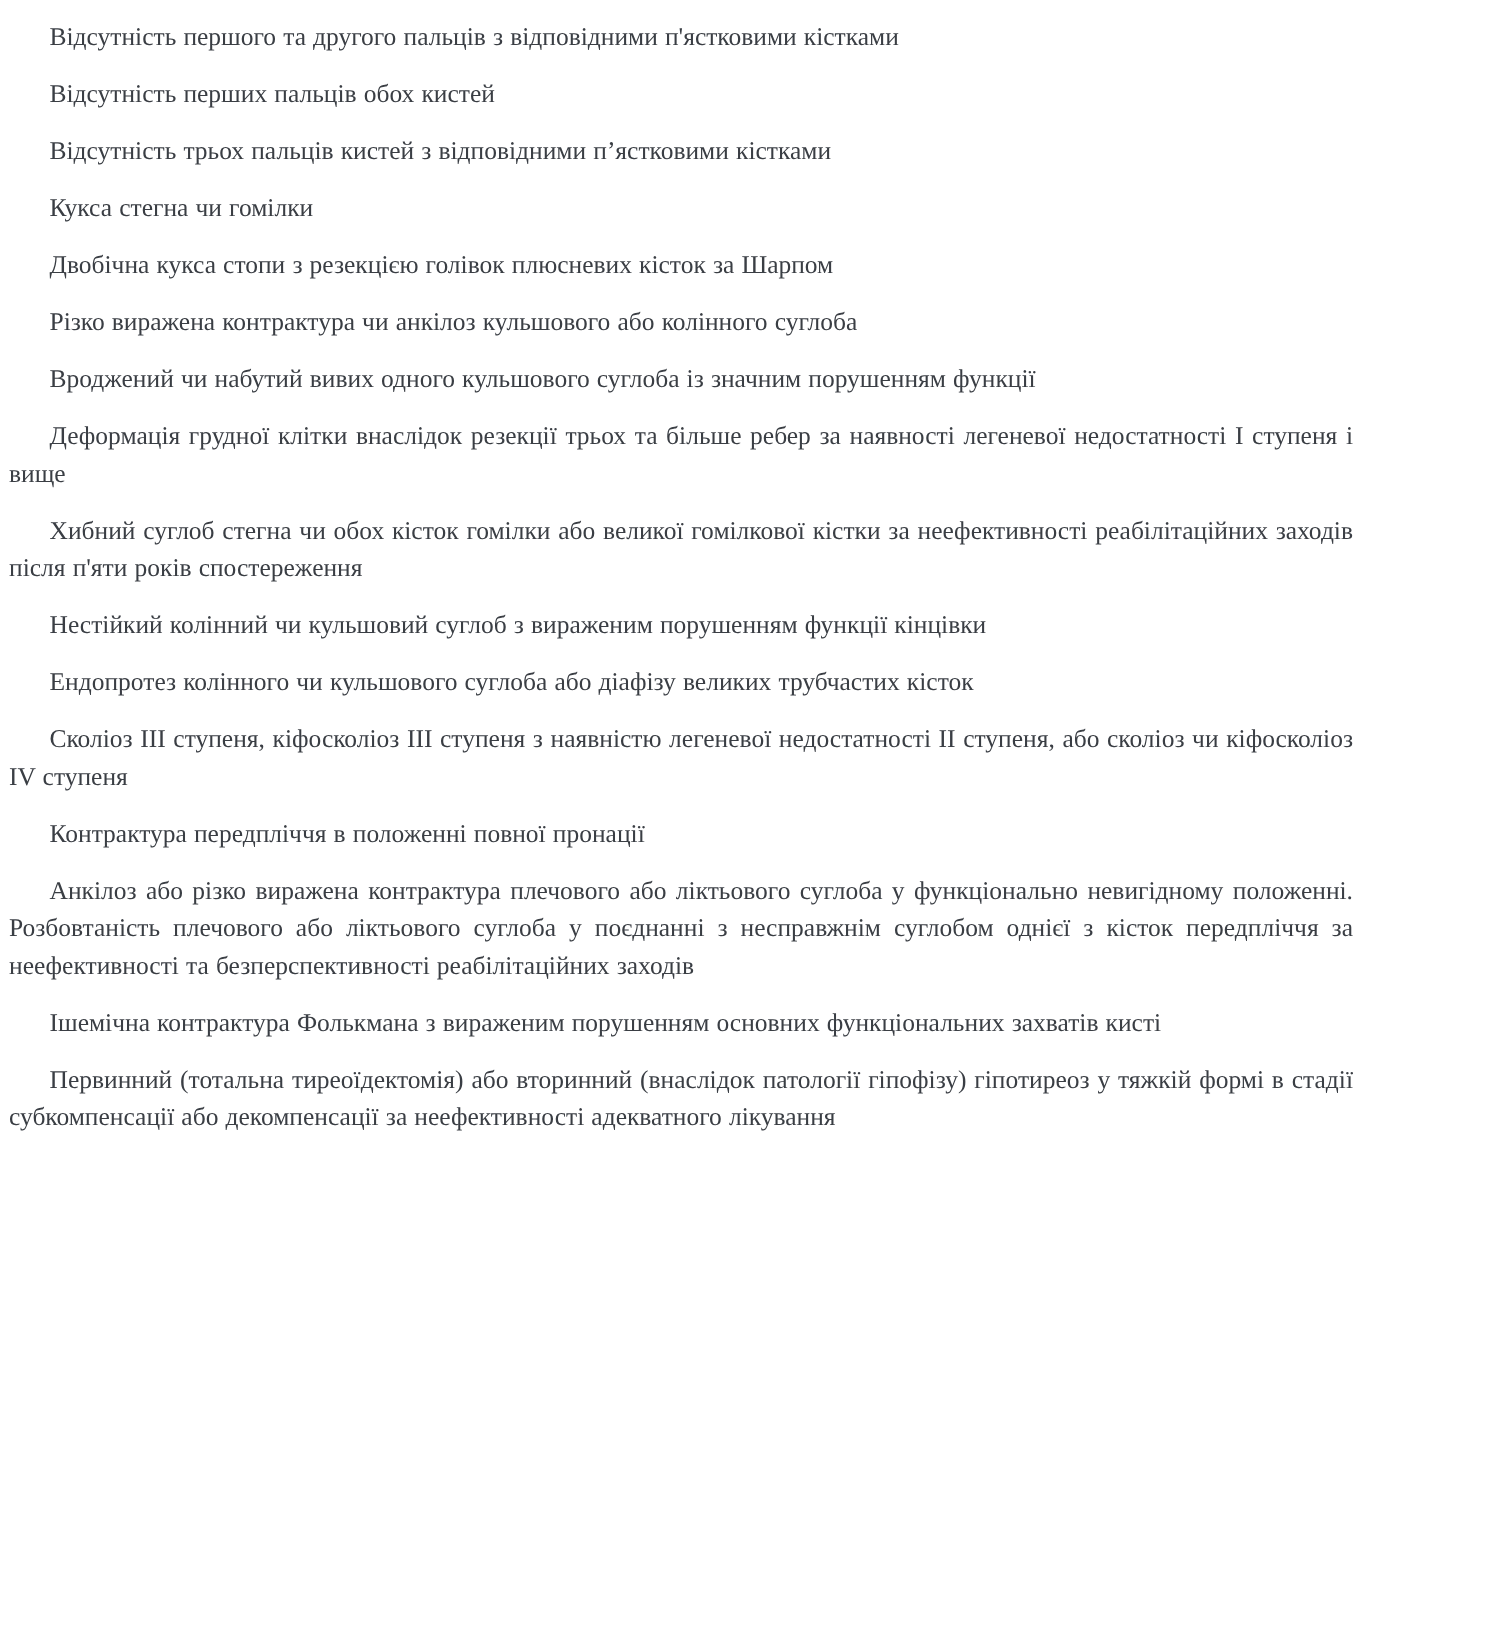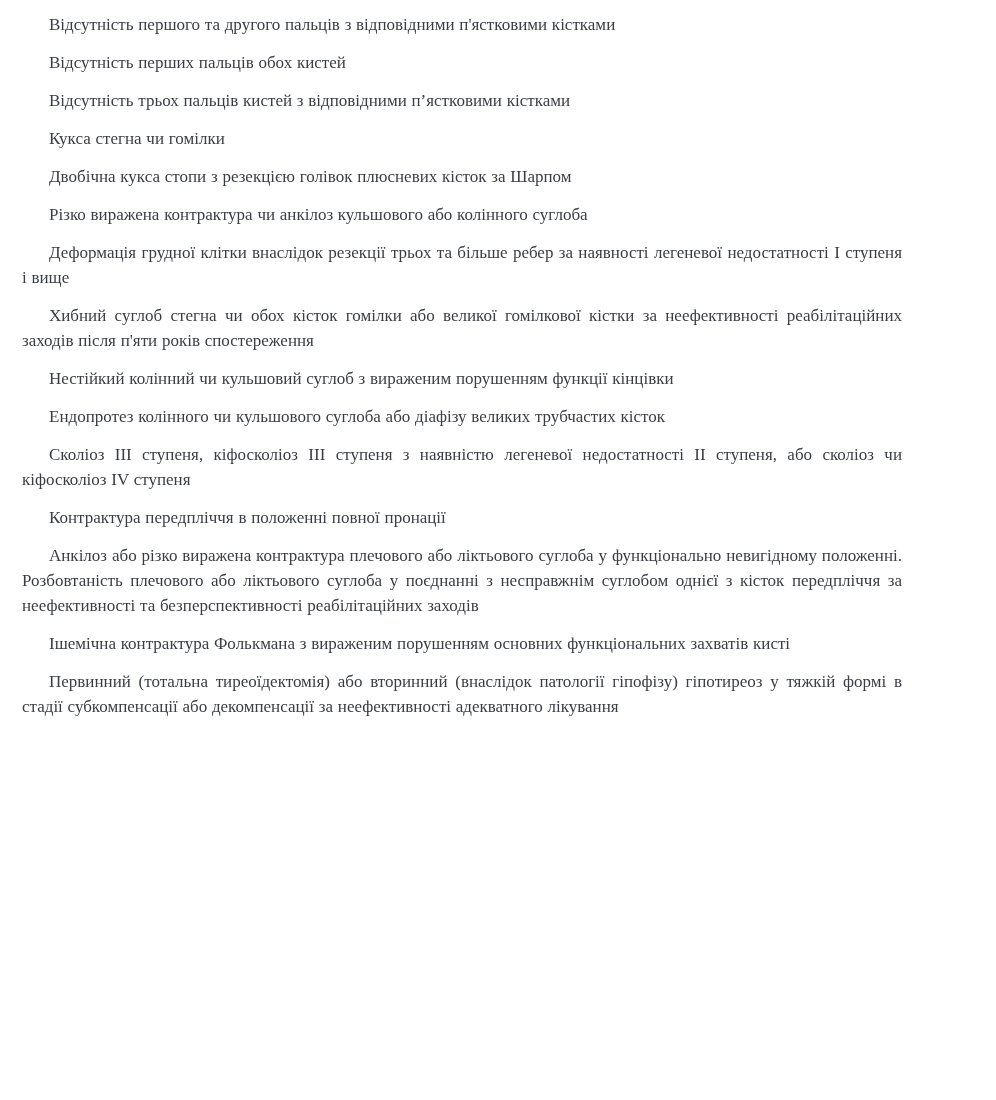--- a/index.html
+++ b/index.html
@@ -10,21 +10,21 @@
   body {
     width: 996px;
     height: 1100px;
     overflow: hidden;
     font-family: "Liberation Serif", "DejaVu Serif", serif;
   }
   .doc {
     box-sizing: border-box;
     width: 996px;
     height: 1100px;
-    padding: 12px 94px 0 22px;
+    padding: 12px 94px 0 6px;
     color: #3a3e44;
     font-size: 17px;
     line-height: 25px;
   }
   .para {
     margin: 0 0 13px 0;
     text-align: justify;
     text-indent: 27px;
     word-spacing: 0.5px;
   }
@@ -32,20 +32,21 @@
 </head>
 <body>
 
 <main class="doc" style="color: rgb(58, 62, 68);">
     <p class="para">Відсутність першого та другого пальців з відповідними п'ястковими кістками</p>
     <p class="para">Відсутність перших пальців обох кистей</p>
     <p class="para">Відсутність трьох пальців кистей з відповідними п’ястковими кістками</p>
     <p class="para">Кукса стегна чи гомілки</p>
     <p class="para">Двобічна кукса стопи з резекцією голівок плюсневих кісток за Шарпом</p>
     <p class="para">Різко виражена контрактура чи анкілоз кульшового або колінного суглоба</p>
+    <p class="para">Вроджений чи набутий вивих одного кульшового суглоба із значним порушенням функції</p>
     <p class="para">Деформація грудної клітки внаслідок резекції трьох та більше ребер за наявності легеневої недостатності I ступеня і вище</p>
     <p class="para">Хибний суглоб стегна чи обох кісток гомілки або великої гомілкової кістки за неефективності реабілітаційних заходів після п'яти років спостереження</p>
     <p class="para">Нестійкий колінний чи кульшовий суглоб з вираженим порушенням функції кінцівки</p>
     <p class="para">Ендопротез колінного чи кульшового суглоба або діафізу великих трубчастих кісток</p>
     <p class="para">Сколіоз III ступеня, кіфосколіоз III ступеня з наявністю легеневої недостатності II ступеня, або сколіоз чи кіфосколіоз IV ступеня</p>
     <p class="para">Контрактура передпліччя в положенні повної пронації</p>
     <p class="para">Анкілоз або різко виражена контрактура плечового або ліктьового суглоба у функціонально невигідному положенні. Розбовтаність плечового або ліктьового суглоба у поєднанні з несправжнім суглобом однієї з кісток передпліччя за неефективності та безперспективності реабілітаційних заходів</p>
     <p class="para">Ішемічна контрактура Фолькмана з вираженим порушенням основних функціональних захватів кисті</p>
     <p class="para">Первинний (тотальна тиреоїдектомія) або вторинний (внаслідок патології гіпофізу) гіпотиреоз у тяжкій формі в стадії субкомпенсації або декомпенсації за неефективності адекватного лікування</p>
   </main>

